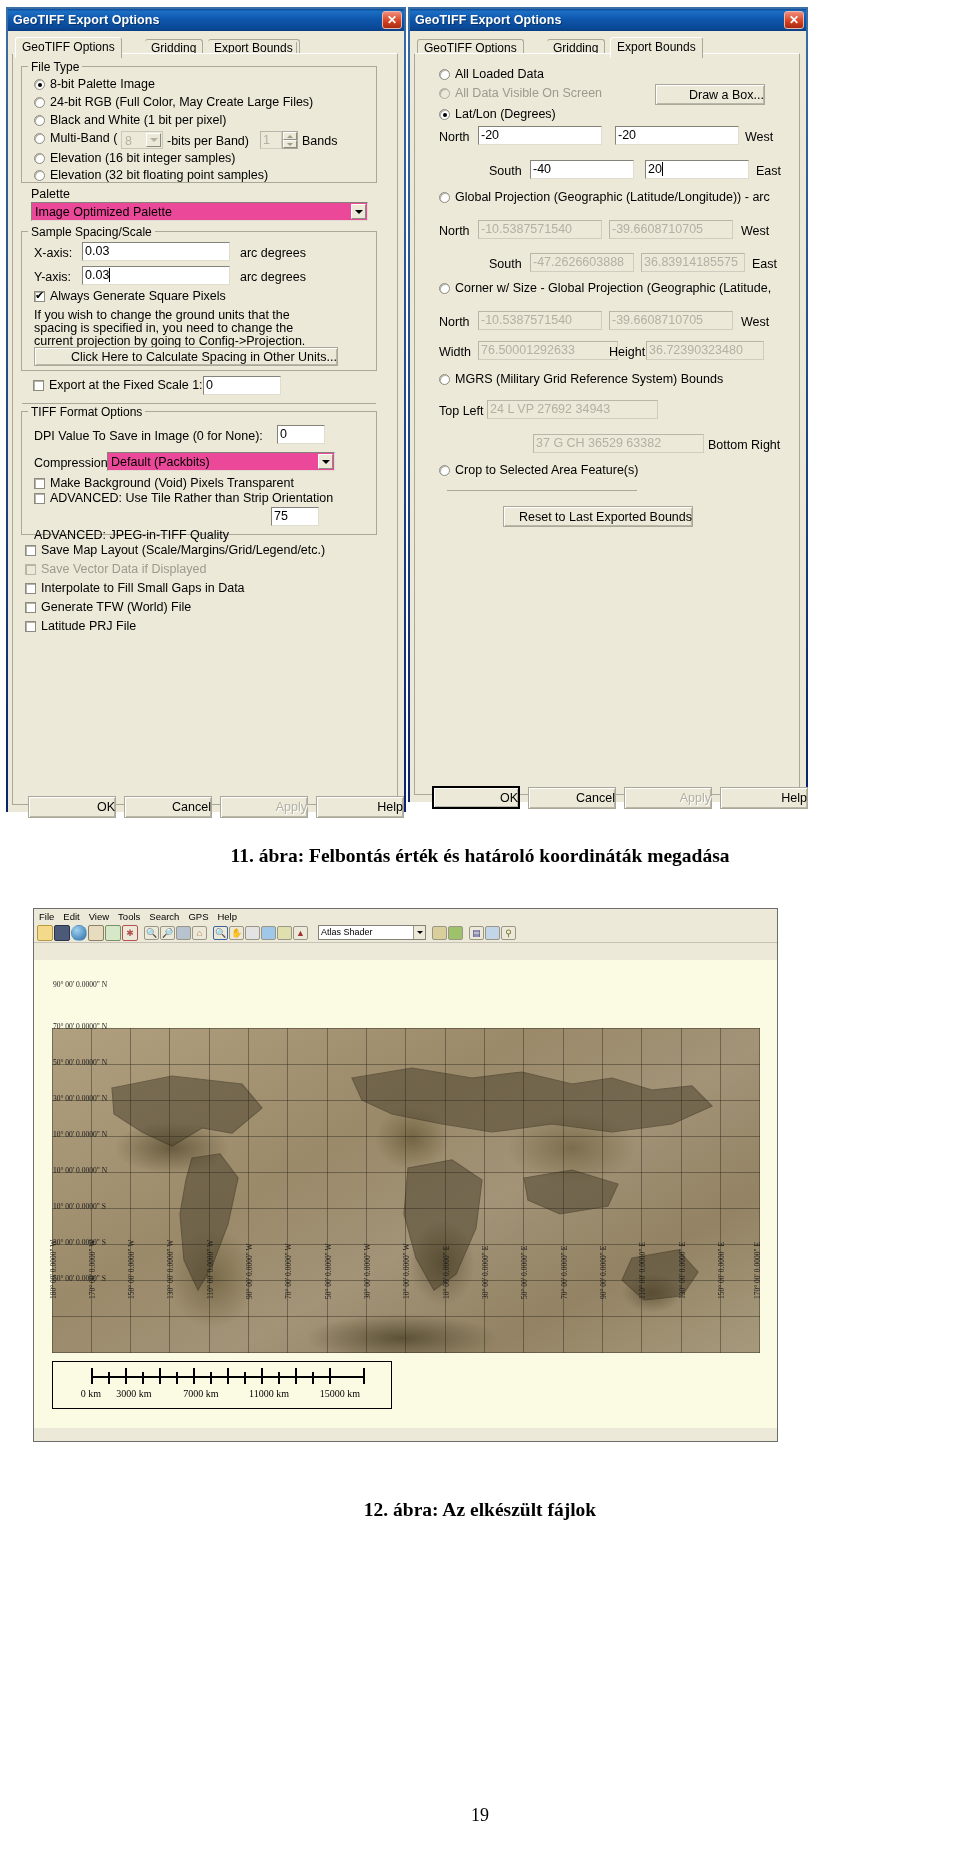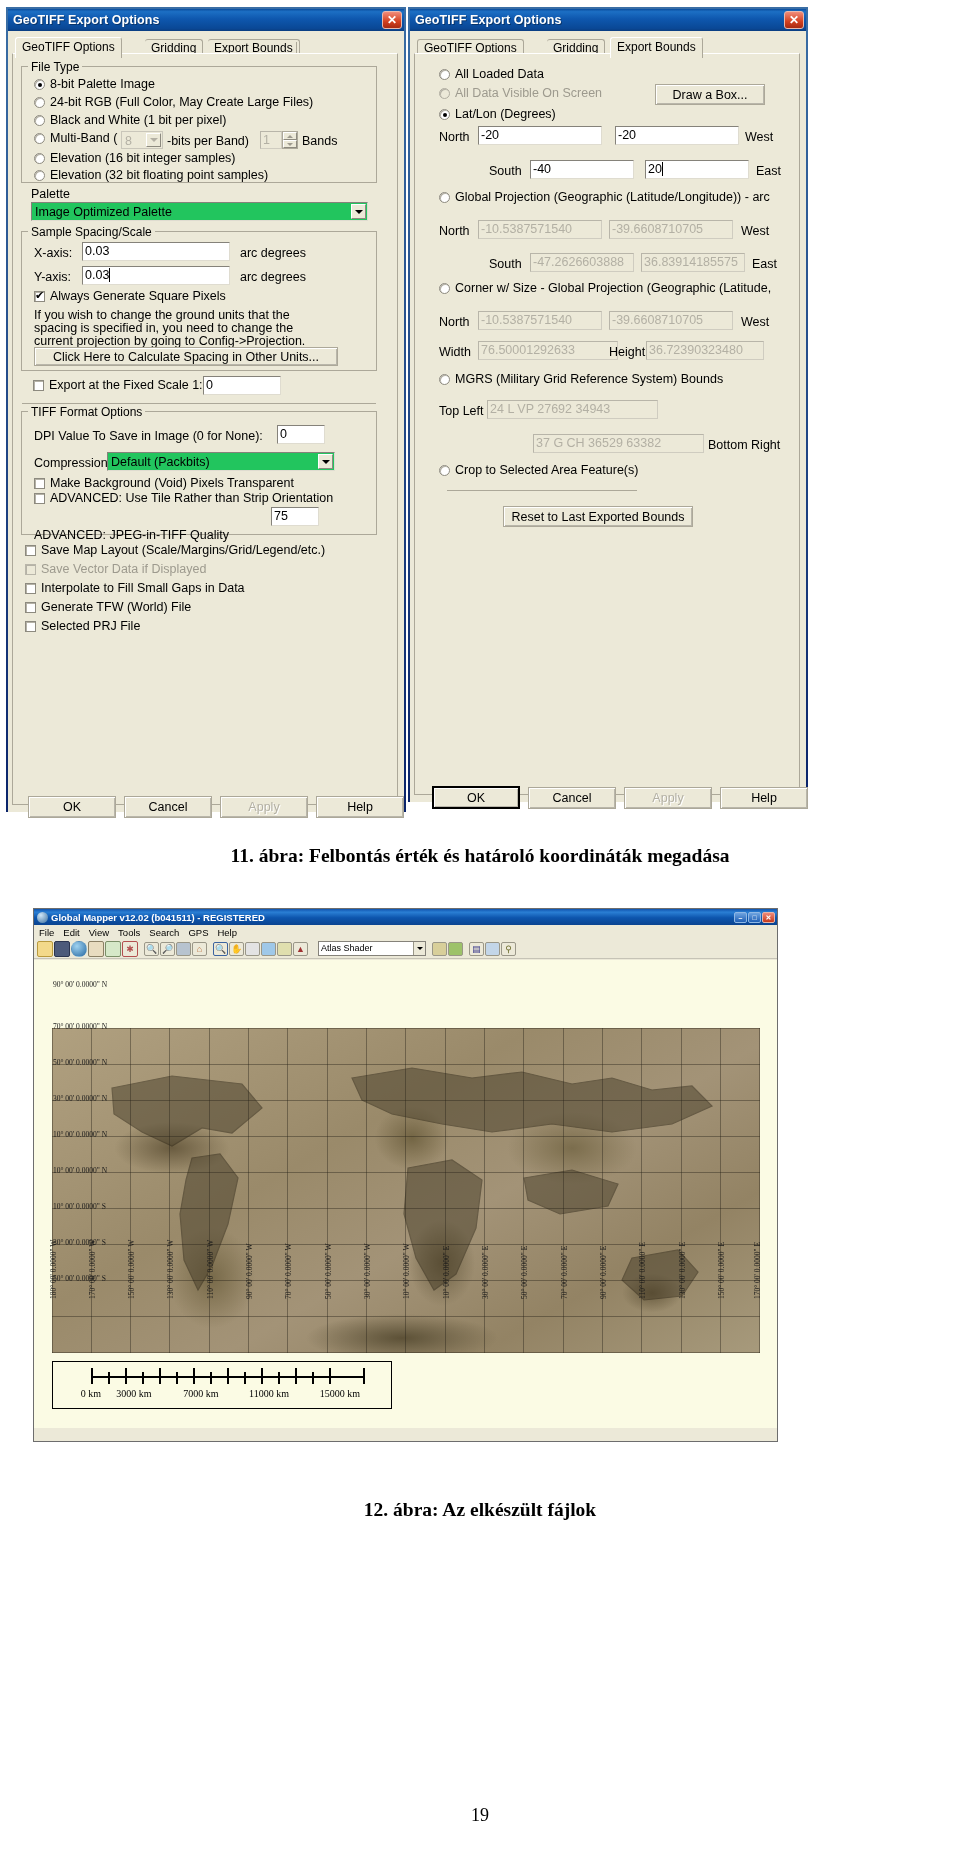--- a/index.html
+++ b/index.html
@@ -106,21 +106,21 @@
     border-top-color:#85827a; border-left-color:#85827a;
     border-right-color:#dfdcd0; border-bottom-color:#dfdcd0;
     font-size:12.5px; padding:1px 2px;
     line-height:15px; white-space:nowrap; overflow:hidden;
     color:#000;
   }
   .inp.grey { background:#ece9d8; color:#b3b0a4; border:1px solid #cfccc0; border-top-color:#b8b5a9; border-left-color:#b8b5a9; }
 
   
   .combo {
-    position:absolute; background:#22c55e;
+    position:absolute; background:#ec4899;
     border:1px solid #85827a; border-right-color:#dfdcd0; border-bottom-color:#dfdcd0;
     font-size:12.5px; line-height:16px; padding:1px 18px 1px 3px;
     white-space:nowrap; overflow:hidden;
   }
   .combo .arrow {
     position:absolute; right:1px; top:1px; bottom:1px; width:15px;
     background:#ece9d8; border:1px solid #fff; border-right-color:#8d8a7f; border-bottom-color:#8d8a7f;
     display:flex; align-items:center; justify-content:center;
   }
   .combo .arrow::after {
@@ -140,21 +140,21 @@
   .spin div:first-child::after { border-bottom:3px solid #9d9a8e; }
   .spin div:last-child::after { border-top:3px solid #9d9a8e; }
 
   
   .btn {
     position:absolute;
     background:#ece9d8;
     border:1px solid #aca899;
     box-shadow: inset 1px 1px 0 #fff, inset -1px -1px 0 #b9b6aa;
     font-size:12.5px;
-    display:flex; align-items:center; justify-content:center;
+    display:flex; align-items:center; justify-content:flex-end;
     color:#000; white-space:nowrap;
   }
   .btn.def { border:2px solid #000; }
   .btn.dis { color:#b3b0a4; text-shadow: 1px 1px 0 #fff; }
 
   .statictext { position:absolute; font-size:12.5px; white-space:nowrap; line-height:14px; }
 
   
   .caption {
     position:absolute; text-align:center;
@@ -370,21 +370,21 @@
       <div class="ckb" style="left:12px; top:528px;">
         <span class="box"></span>
         <span class="lbl">Interpolate to Fill Small Gaps in Data</span>
       </div>
       <div class="ckb" style="left:12px; top:547px;">
         <span class="box"></span>
         <span class="lbl">Generate TFW (World) File</span>
       </div>
       <div class="ckb" style="left:12px; top:566px;">
         <span class="box"></span>
-        <span class="lbl">Selected PRJ File</span>
+        <span class="lbl">Latitude PRJ File</span>
       </div>
     </div>
 
     <div class="btn" style="left:20px; top:765px; width:88px; height:22px;">
       <span>OK</span>
     </div>
     <div class="btn" style="left:116px; top:765px; width:88px; height:22px;">
       <span>Cancel</span>
     </div>
     <div class="btn dis" style="left:212px; top:765px; width:88px; height:22px;">
@@ -536,27 +536,20 @@
   </div>
 </div>
 
 <div class="caption" style="top:845px;">
   <b>11. ábra: </b>
   <b style="font-weight:bold;">Felbontás érték és határoló koordináták megadása</b>
 </div>
 
 <div id="gm-window" style="left:33px; top:908px; width:745px; height:534px;">
 
-  <div class="gm-title">
-    <span style="width:11px;height:11px;border-radius:50%;background:radial-gradient(circle at 35% 30%,#cfe6f7,#3b6f9e);display:inline-block;"></span>
-    <span class="t">Global Mapper v12.02 (b041511) - REGISTERED</span>
-    <span class="gm-wbtn">–</span>
-    <span class="gm-wbtn">□</span>
-    <span class="gm-wbtn x">✕</span>
-  </div>
 
   <div class="gm-menu">
     <span>File</span>
     <span>Edit</span>
     <span>View</span>
     <span>Tools</span>
     <span>Search</span>
     <span>GPS</span>
     <span>Help</span>
   </div>

